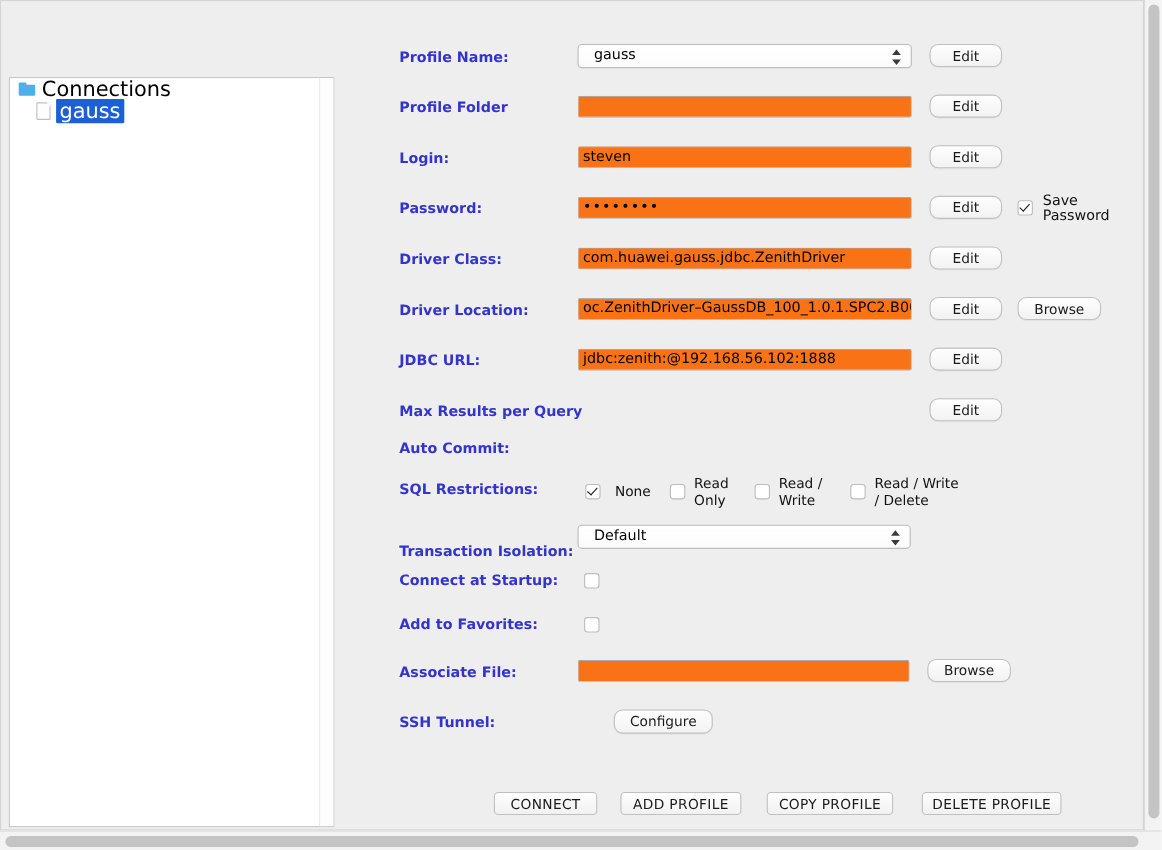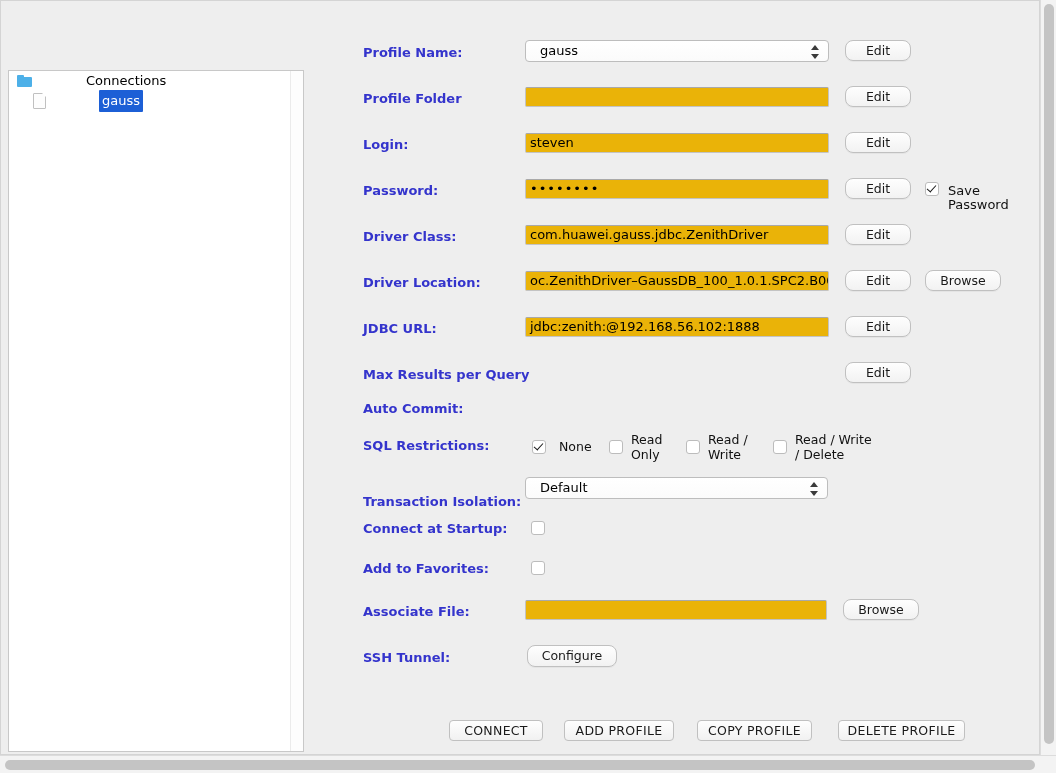--- a/index.html
+++ b/index.html
@@ -80,24 +80,23 @@
     right: 0; top: 0;
     width: 13px; height: 100%;
     background: #fdfdfd;
     border-left: 1px solid #ebebeb;
     box-sizing: border-box;
   }
   .tree-row {
     display: flex;
     align-items: center;
     height: 20px;
-    font-size: 13px;
+    font-size: 19px;
     color: #000;
     padding-left: 8px;
-    gap: 48px;
   }
   .tree-row.child { padding-left: 24px; }
   .folder-icon {
     width: 15px; height: 12px;
     margin-right: 6px;
     position: relative;
     flex: 0 0 auto;
   }
   .folder-icon::before {
     content: "";
@@ -156,21 +155,21 @@
     white-space: nowrap;
     cursor: pointer;
   }
 
   
   .txt {
     position: absolute;
     left: 220px;
     width: 304px;
     height: 20px;
-    background: #eab308;
+    background: #f97316;
     border: 1px solid #c3c3c3;
     border-top-color: #a9a9a9;
     border-radius: 2px;
     box-sizing: border-box;
     font-family: "DejaVu Sans", "Liberation Sans", sans-serif;
     font-size: 13px;
     color: #000;
     padding: 0 4px;
     line-height: 18px;
     outline: none;
@@ -228,21 +227,21 @@
     font-family: "DejaVu Sans", "Liberation Sans", sans-serif;
     font-size: 12.5px;
     color: #1a1a1a;
     text-align: center;
     cursor: pointer;
     white-space: nowrap;
     box-shadow: 0 1px 0 rgba(0,0,0,0.04);
   }
   .btn-edit { width: 66px; height: 21px; line-height: 19px; }
   .btn-browse { width: 76px; height: 21px; line-height: 19px; }
-  .btn-config { width: 90px; height: 22px; line-height: 20px; }
+  .btn-config { width: 90px; height: 22px; line-height: 20px; margin-left: 31px; }
 
   
   .cbox {
     position: absolute;
     width: 14px; height: 14px;
     background: #ffffff;
     border: 1px solid #bcbcbc;
     border-radius: 3px;
     box-sizing: border-box;
     cursor: pointer;
@@ -319,21 +318,21 @@
     <div class="btn btn-edit" style="left:540px;top:86px">Edit</div>
 
     <div class="lbl" style="top:137px">Login:</div>
     <div class="txt" style="top:133px">steven</div>
     <div class="btn btn-edit" style="left:540px;top:132px">Edit</div>
 
     <div class="lbl" style="top:183px">Password:</div>
     <div class="txt" style="top:179px;letter-spacing:1px">••••••••</div>
     <div class="btn btn-edit" style="left:540px;top:178px">Edit</div>
     <div class="cbox checked" style="left:620px;top:182px"></div>
-    <div class="cbox-label clip-right" style="left:643px;top:184px;width:92px;overflow:hidden;font-size:13px">Save Password</div>
+    <div class="cbox-label clip-right" style="left:643px;top:176px;width:92px;overflow:hidden;font-size:13px">Save Password</div>
 
     <div class="lbl" style="top:229px">Driver Class:</div>
     <div class="txt" style="top:225px">com.huawei.gauss.jdbc.ZenithDriver</div>
     <div class="btn btn-edit" style="left:540px;top:224px">Edit</div>
 
     <div class="lbl" style="top:275px">Driver Location:</div>
     <div class="txt" style="top:271px">oc.ZenithDriver–GaussDB_100_1.0.1.SPC2.B003.jar</div>
     <div class="btn btn-edit" style="left:540px;top:270px">Edit</div>
     <div class="btn btn-browse" style="left:620px;top:270px">Browse</div>
 

